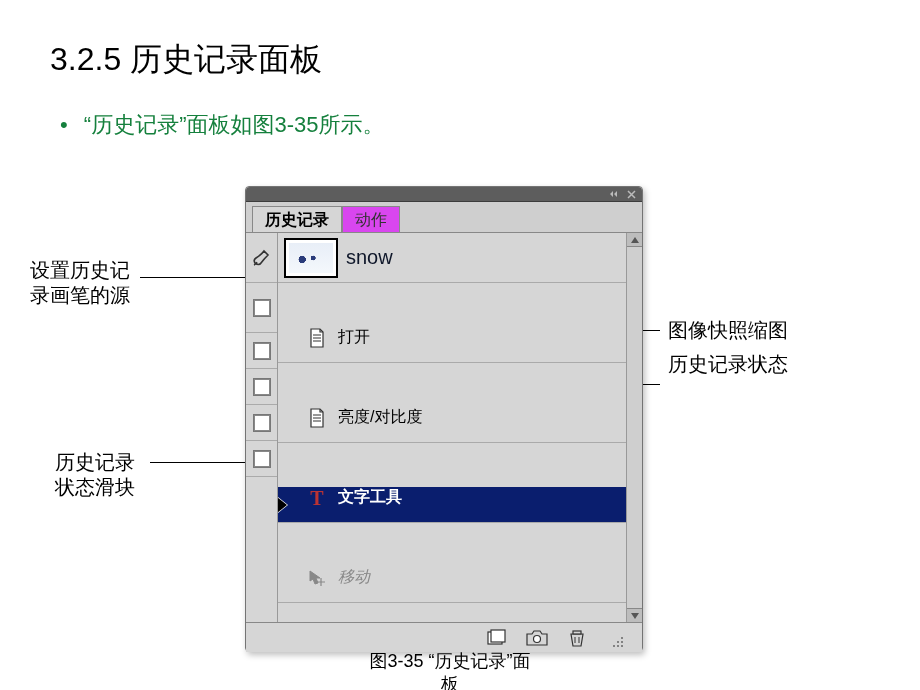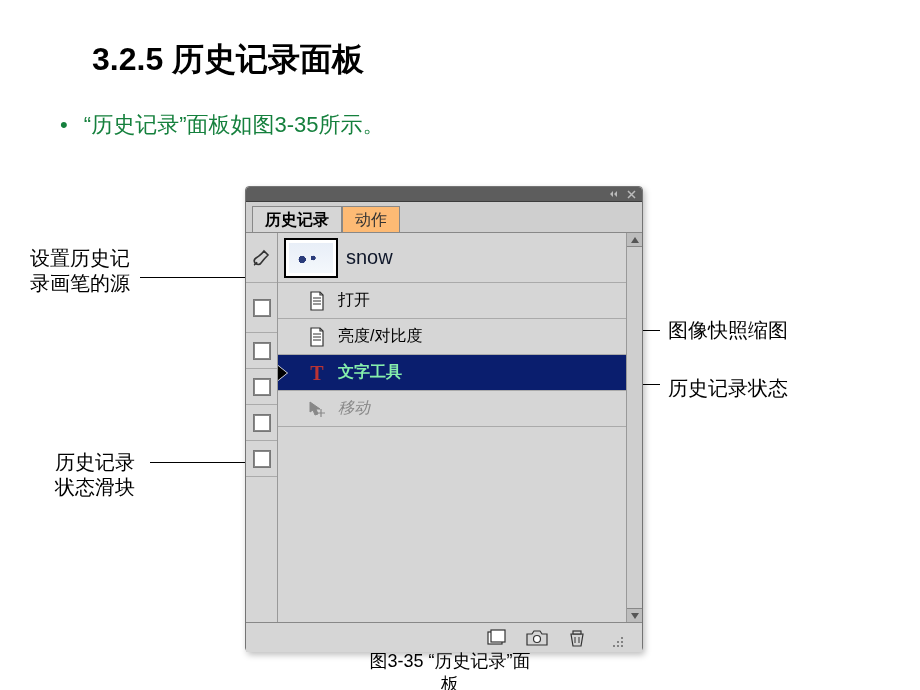--- a/index.html
+++ b/index.html
@@ -10,22 +10,21 @@
     background: #fff;
     font-family: "Microsoft YaHei", "SimSun", Arial, sans-serif;
     position: relative;
   }
   .slide-title {
     font-size: 32px;
     color: #000;
     position: absolute;
     left: 50px;
     top: 38px;
-    font-weight: bold;
-    margin-left: 42px;
+    font-weight: normal;
   }
   .bullet {
     position: absolute;
     left: 60px;
     top: 110px;
     font-size: 22px;
     color: #15803d;
   }
   .bullet-dot { margin-right: 10px; }
   .panel {
@@ -59,21 +58,21 @@
     background: #cfcfcf;
   }
   .tab {
     height: 26px;
     padding: 0 12px;
     font-size: 16px;
     line-height: 26px;
     cursor: default;
     border: 1px solid #888;
     border-bottom: none;
-    background: #fdba74;
+    background: #d946ef;
     color: #333;
   }
   .tab.active {
     background: #d6d6d6;
     color: #000;
     font-weight: bold;
   }
   .panel-body {
     border-top: 1px solid #888;
     display: flex;
@@ -148,31 +147,31 @@
     position:absolute; inset:3px;
     background:
       radial-gradient(circle at 30% 55%, #2a3b7a 10%, transparent 11%),
       radial-gradient(circle at 55% 50%, #2a3b7a 8%, transparent 9%),
       linear-gradient(#e8eef7,#f4f8fc);
   }
   .snapshot-label { font-size:20px; color:#0f172a; }
   .history-row {
     height: 36px;
     display:flex;
-    align-items:center;
     border-bottom:1px solid #aaa;
     padding-left: 28px;
     gap:10px;
     position:relative;
+    margin-top:44px;
   }
   .history-row.selected {
     background: #0a1e6e;
     color: #fff;
   }
-  .history-row.selected .row-label { color:#86efac; font-weight:bold; }
+  .history-row.selected .row-label { color:#ffffff; font-weight:bold; }
   .history-row.faded .row-label { color:#888; font-style:italic; }
   .history-row.faded .row-icon svg path,
   .history-row.faded .row-icon svg rect,
   .history-row.faded .row-icon svg line { stroke:#888 !important; fill:#888 !important; }
   .row-icon { width:22px; height:22px; display:flex; align-items:center; justify-content:center; }
   .row-label { font-size:16px; color:#000; }
   .slider-marker {
     position:absolute;
     left: -1px;
     top: 10px;
@@ -215,32 +214,32 @@
 </head>
 <body>
 
 <div class="slide-title">3.2.5  历史记录面板</div>
 
 <div class="bullet">
   <span class="bullet-dot">•</span>
   <span>“历史记录”面板如图3-35所示。</span>
 </div>
 
-<div class="annot" style="left:30px; top:246px; white-space:pre;">设置历史记
+<div class="annot" style="left:30px; top:258px; white-space:pre;">设置历史记
 录画笔的源</div>
 <div class="annot-line" style="left:140px; top:277px; width:118px;"></div>
 
 <div class="annot" style="left:55px; top:450px; white-space:pre;">历史记录
 状态滑块</div>
 <div class="annot-line" style="left:150px; top:462px; width:125px;"></div>
 
 <div class="annot" style="left:668px; top:318px;text-align:center;">图像快照缩图</div>
 <div class="annot-line" style="left:390px; top:330px; width:270px;"></div>
 
-<div class="annot" style="left:668px; top:376px;">历史记录状态</div>
+<div class="annot" style="left:668px; top:352px;">历史记录状态</div>
 <div class="annot-line" style="left:410px; top:384px; width:250px;"></div>
 
 <div class="panel">
   <div class="panel-topbar">
     <span class="mini-icon">
       <svg width="10" height="9" viewBox="0 0 10 9">
           <path d="M1 4 L4 1 L4 7 Z M5 4 L8 1 L8 7 Z" fill="#bbb"></path>
         </svg>
     </span>
     <span class="mini-icon">

